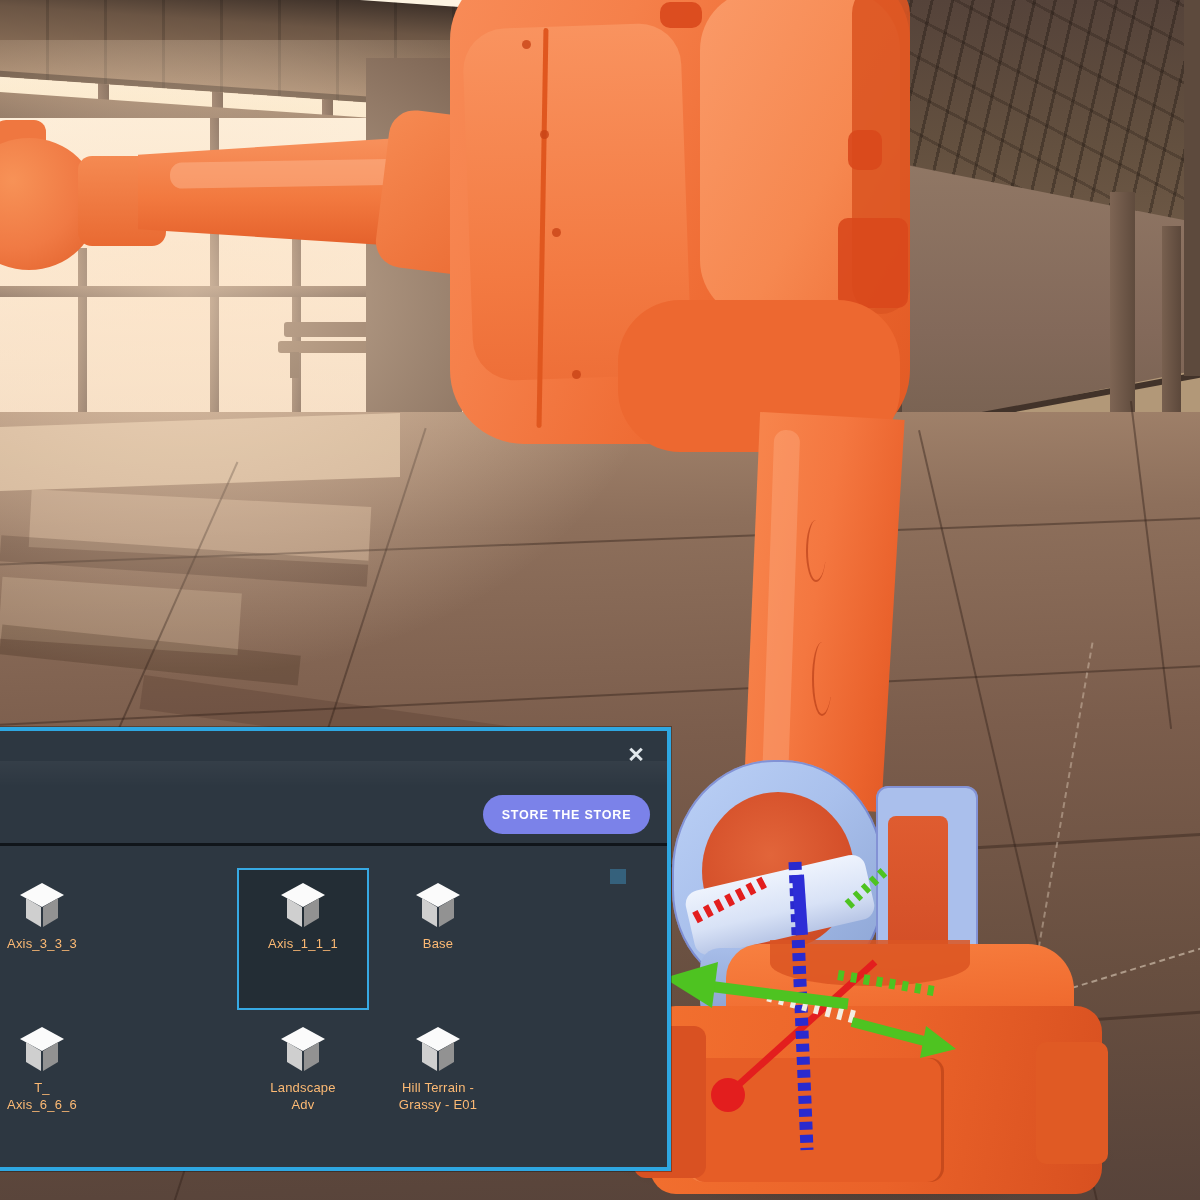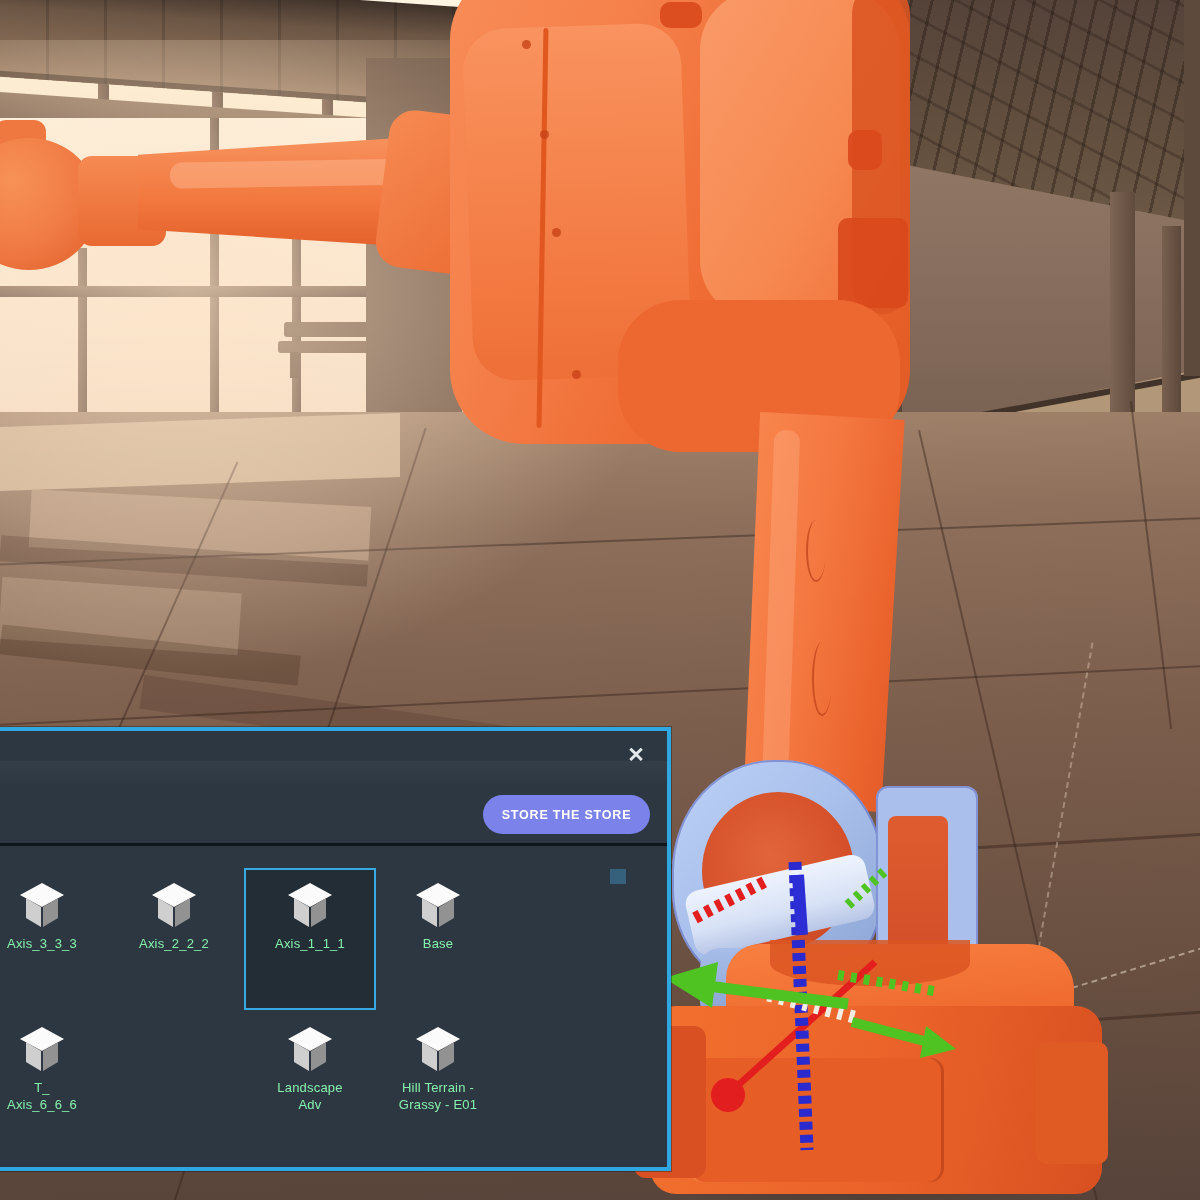--- a/index.html
+++ b/index.html
@@ -119,23 +119,23 @@
   .search-box{left:232px;top:65px;width:238px;height:38px;box-sizing:border-box;background:#20262c;border:1px solid #171c21;
     color:#aeb6bd;font-size:15px;padding:0 12px;outline:none;font-family:"Liberation Sans",sans-serif}
   .search-box::placeholder{color:#79828a}
   .shop-btn{left:487px;top:64px;width:167px;height:39px;border:none;border-radius:20px;background:#7b82e9;
     color:#ffffff;font-weight:bold;font-size:12.5px;letter-spacing:.8px;display:flex;align-items:center;justify-content:center;
     cursor:pointer;font-family:"Liberation Sans",sans-serif}
   .separator{left:0;top:112px;width:671px;height:3px;background:#10151a}
   .tile{width:132px;height:142px;box-sizing:border-box;border:2px solid transparent;display:flex;flex-direction:column;align-items:center}
   .tile.selected{border-color:#37a9e3;background:#232d35}
   .tile .cube{width:48px;height:48px;margin-top:11px}
-  .tile .lbl{margin-top:6px;font-size:13px;line-height:17px;color:#86efac;text-align:center;white-space:pre-line;letter-spacing:.2px}
+  .tile .lbl{margin-top:6px;font-size:13px;line-height:17px;color:#fdba74;text-align:center;white-space:pre-line;letter-spacing:.2px}
   .r1{top:137px}.r2{top:281px}
-  .c1{left:-20px}.c2{left:112px}.c3{left:248px}.c4{left:376px}
+  .c1{left:-20px}.c2{left:112px}.c3{left:241px}.c4{left:376px}
   .scrollsq{left:614px;top:138px;width:16px;height:15px;background:#35617c;cursor:pointer}
 </style>
 </head>
 <body>
 
 <div class="stage">
 
   <div class="abs sky-left"></div>
   <div class="abs clerestory">
     <div class="abs mull-c" style="left:98px"></div>
@@ -252,28 +252,20 @@
     <div class="abs separator"></div>
 
     <div class="abs tile r1 c1">
       <svg class="cube" viewBox="0 0 48 48">
         <polygon points="24,2 46,14 24,26 2,14" fill="#fbfbfb"></polygon>
           <polygon points="8,17 23,26 23,46 8,37" fill="#cfcfcf"></polygon>
           <polygon points="40,17 25,26 25,46 40,37" fill="#929292"></polygon>
       </svg>
       <div class="lbl">Axis_3_3_3</div>
     </div>
-    <div class="abs tile r1 c2">
-      <svg class="cube" viewBox="0 0 48 48">
-        <polygon points="24,2 46,14 24,26 2,14" fill="#fbfbfb"></polygon>
-          <polygon points="8,17 23,26 23,46 8,37" fill="#cfcfcf"></polygon>
-          <polygon points="40,17 25,26 25,46 40,37" fill="#929292"></polygon>
-      </svg>
-      <div class="lbl">Axis_2_2_2</div>
-    </div>
     <div class="abs tile r1 c3 selected">
       <svg class="cube" viewBox="0 0 48 48">
         <polygon points="24,2 46,14 24,26 2,14" fill="#fbfbfb"></polygon>
           <polygon points="8,17 23,26 23,46 8,37" fill="#cfcfcf"></polygon>
           <polygon points="40,17 25,26 25,46 40,37" fill="#929292"></polygon>
       </svg>
       <div class="lbl">Axis_1_1_1</div>
     </div>
     <div class="abs tile r1 c4">
       <svg class="cube" viewBox="0 0 48 48">

